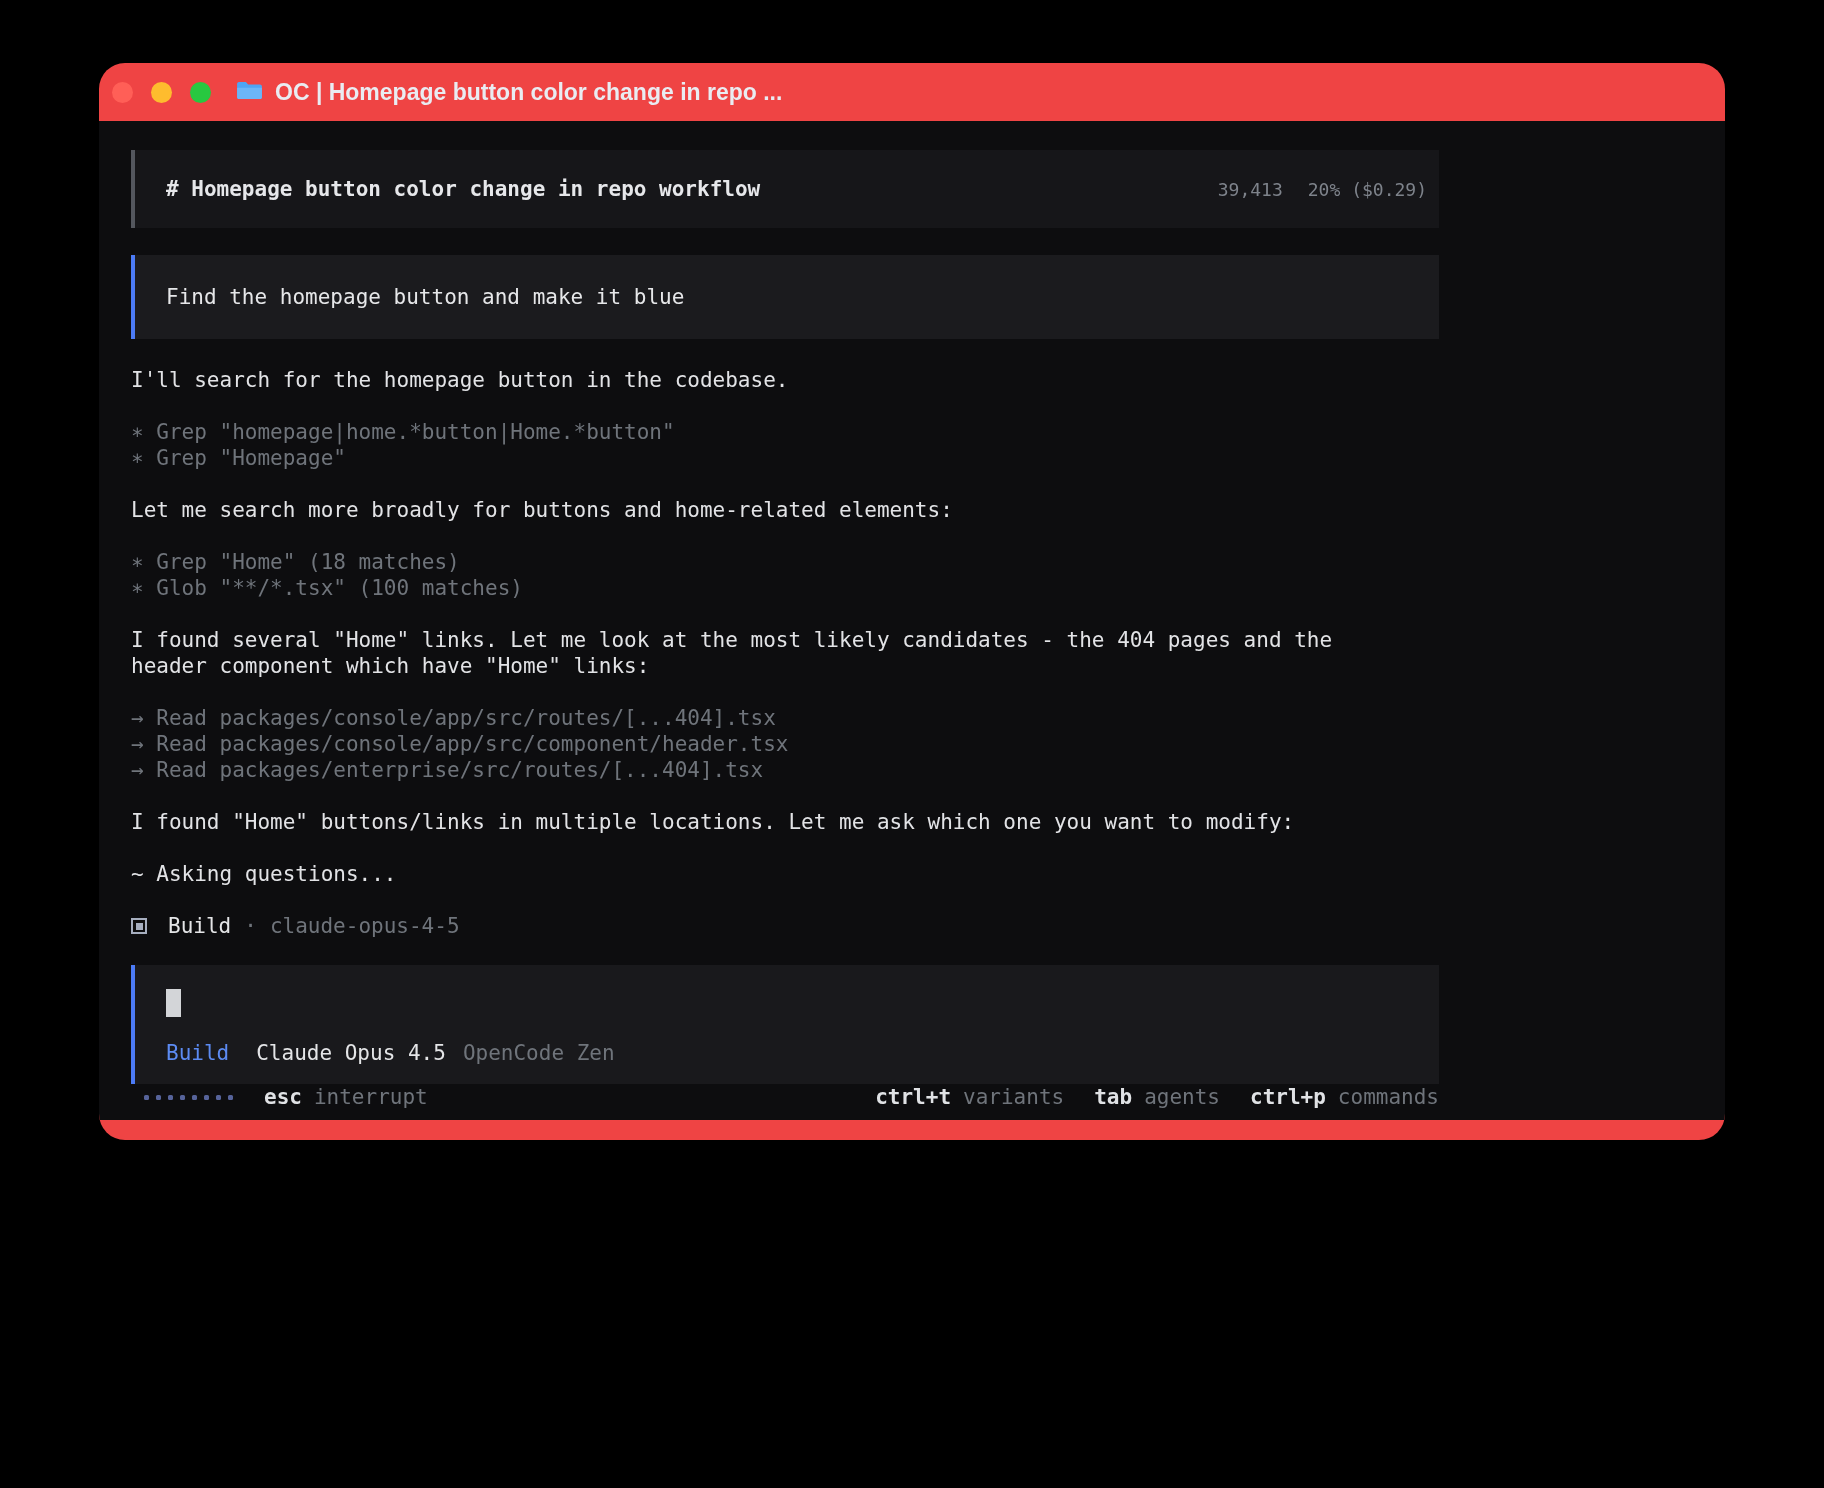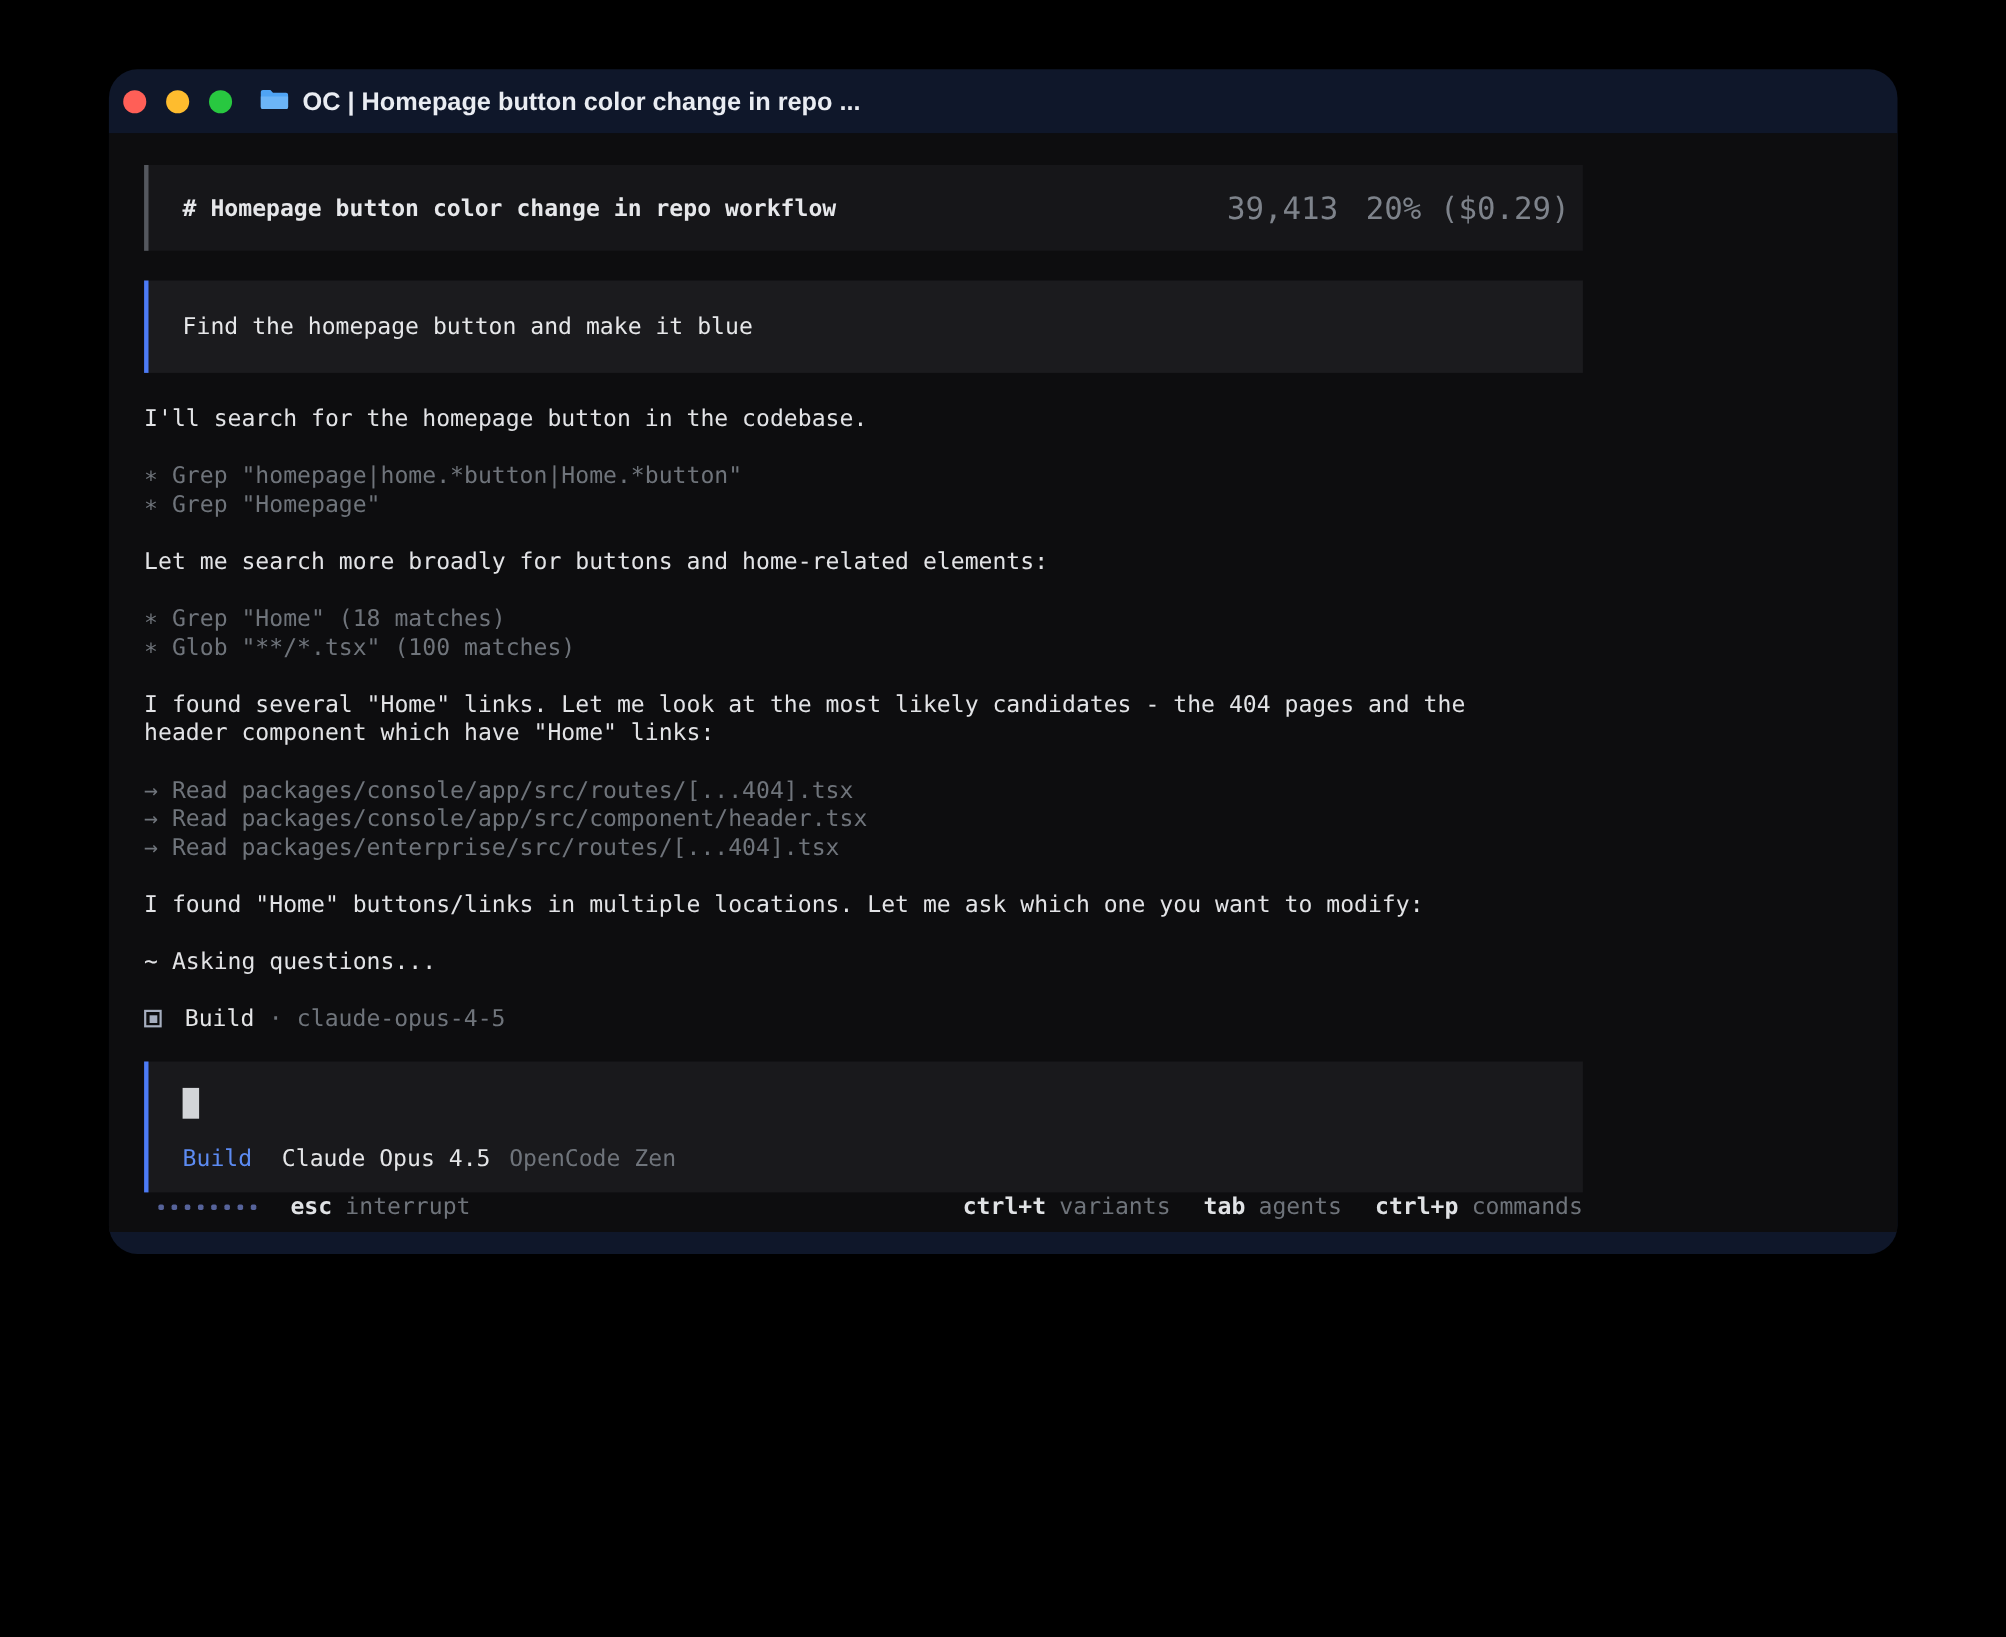--- a/index.html
+++ b/index.html
@@ -8,21 +8,21 @@
     background: #000000;
     position: relative;
     font-family: "DejaVu Sans Mono", "Liberation Mono", monospace;
   }
 
   
   .window {
     position: absolute;
     left: 99px; top: 63px;
     width: 1626px; height: 1077px;
-    background: #0f172a;
+    background: #ef4444;
     border-radius: 26px;
     overflow: hidden;
     box-shadow: 0 24px 70px rgba(0,0,0,0.65);
   }
   .titlebar {
     height: 58px;
     display: flex;
     align-items: center;
     padding-left: 13px;
   }
@@ -61,21 +61,21 @@
     height: 78px;
     background: #161619;
     border-left: 4px solid #54575e;
     display: flex;
     align-items: center;
     justify-content: space-between;
     padding: 0 12px 0 31px;
     margin-bottom: 27px;
   }
   .session-title { font-weight: 700; font-size: 21px; color: #e6e7ea; white-space: pre; }
-  .session-stats { display: flex; gap: 25px; font-size: 28px; color: #7e838b; white-space: pre; }
+  .session-stats { display: flex; gap: 25px; font-size: 18px; color: #7e838b; white-space: pre; }
 
   
   .user-msg {
     width: 100%;
     height: 84px;
     background: #1b1b1e;
     border-left: 4px solid #4c7bf6;
     display: flex;
     align-items: center;
     padding: 0 20px 0 31px;

